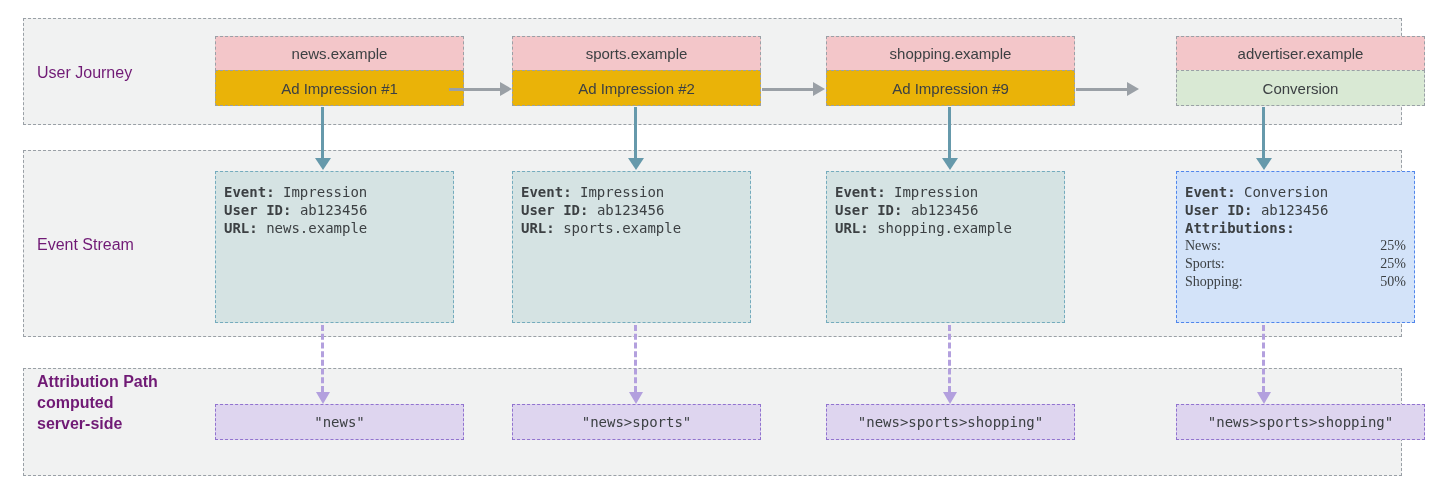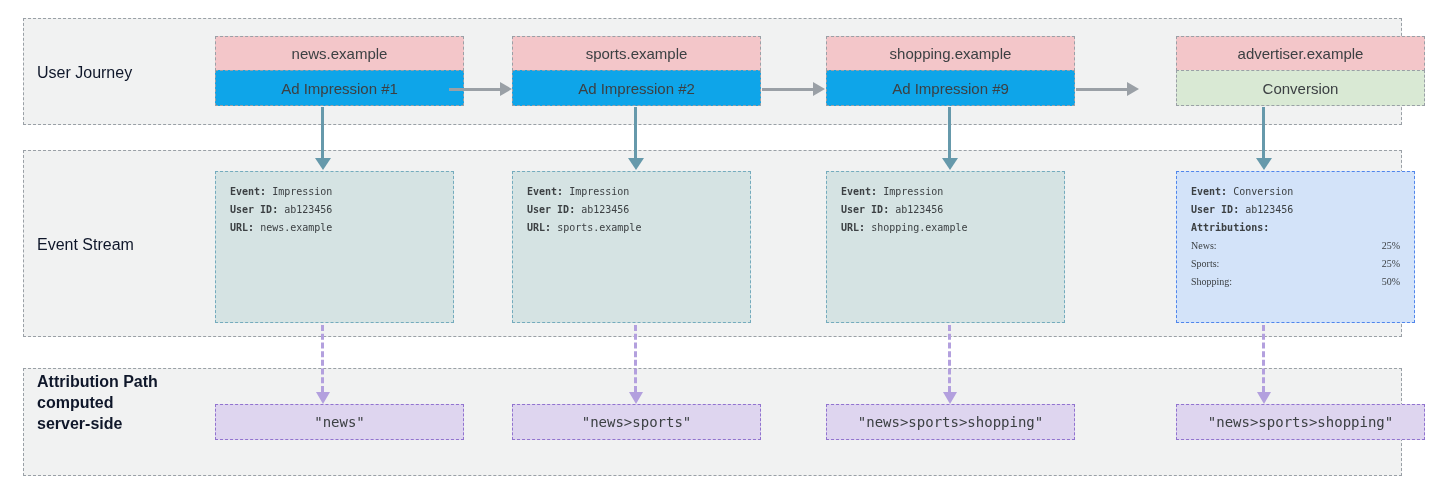--- a/index.html
+++ b/index.html
@@ -5,58 +5,58 @@
   html,body{margin:0;padding:0;background:#ffffff;}
   #canvas{position:relative;width:1436px;height:504px;background:#ffffff;overflow:hidden;
           font-family:"Liberation Sans",sans-serif;}
 
   
   .band{position:absolute;left:23px;width:1379px;background:#f1f2f2;
         border:1px dashed #9aa0a6;box-sizing:border-box;}
   #band-journey{top:18px;height:107px;}
   #band-events{top:150px;height:187px;}
   #band-paths{top:368px;height:108px;}
-  .band-label{position:absolute;left:37px;font-size:16px;line-height:21px;color:#0f172a;}
+  .band-label{position:absolute;left:37px;font-size:16px;line-height:21px;color:#701a75;}
   #label-journey{top:62px;}
   #label-events{top:234px;}
   #label-paths{top:371px;width:128px;font-weight:bold;}
 
   
   .c0{left:199px;margin-left:16px;} .c1{left:512px;} .c2{left:826px;} .c3{left:1140px;margin-left:36px;}
 
   
   .jnode{position:absolute;top:36px;width:249px;}
   .jcell{box-sizing:border-box;width:249px;border:1px dashed #9aa0a6;
          display:flex;align-items:center;justify-content:center;
          font-size:15px;color:#3c4043;}
   .site{height:35px;background:#f3c6c9;}
   .action{height:36px;margin-top:-1px;}
-  .impression{background:#0ea5e9;}
+  .impression{background:#eab308;}
   .conversion{background:#d9e9d4;}
 
   
   .harrow{position:absolute;top:82px;width:63px;height:14px;}
   .ha1{left:449px;} .ha2{left:762px;} .ha3{left:1076px;}
   .harrow .line{position:absolute;left:0;top:6px;width:51px;height:3px;background:#9aa0a6;}
   .harrow .head{position:absolute;left:51px;top:0;width:0;height:0;
                 border-top:7px solid transparent;border-bottom:7px solid transparent;
                 border-left:12px solid #9aa0a6;}
 
   
   .tarrow{position:absolute;top:107px;width:16px;height:63px;}
   .ta0{left:315px;} .ta1{left:628px;} .ta2{left:942px;} .ta3{left:1256px;}
   .tarrow .line{position:absolute;left:6px;top:0;width:3px;height:51px;background:#6699ab;}
   .tarrow .head{position:absolute;left:0;top:51px;width:0;height:0;
                 border-left:8px solid transparent;border-right:8px solid transparent;
                 border-top:12px solid #6699ab;}
 
   
   .ecard{position:absolute;top:171px;width:239px;height:152px;box-sizing:border-box;
-         background:#d5e3e3;border:1px dashed #74abbd;padding:11px 14px;
-         font-family:"DejaVu Sans Mono",monospace;font-size:10px;line-height:18px;
+         background:#d5e3e3;border:1px dashed #74abbd;padding:11px 8px;
+         font-family:"DejaVu Sans Mono",monospace;font-size:14px;line-height:18px;
          color:#3c4043;}
   .ecard.blue{background:#d3e3f9;border-color:#5086ec;}
   .eline .b{font-weight:bold;}
   .attr-row{display:flex;justify-content:space-between;font-family:Liberation Serif, serif;}
 
   
   .parrow{position:absolute;top:325px;width:14px;height:79px;}
   .pa0{left:316px;} .pa1{left:629px;} .pa2{left:943px;} .pa3{left:1257px;}
   .parrow .line{position:absolute;left:5px;top:0;width:0;height:67px;
                 border-left:3px dashed #b3a0de;}

